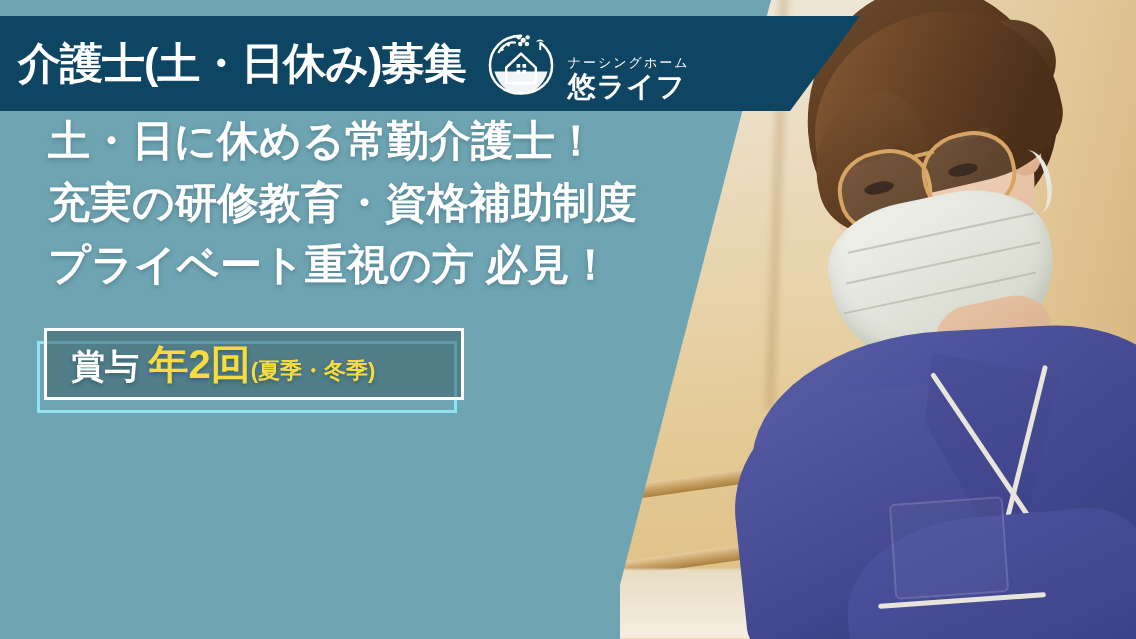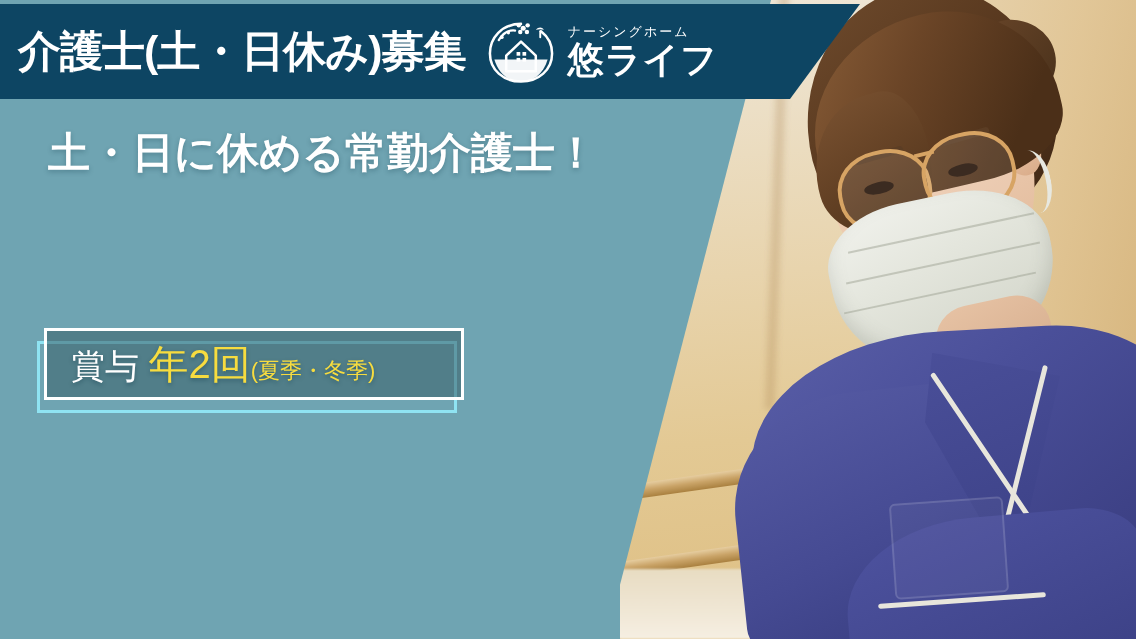--- a/index.html
+++ b/index.html
@@ -241,21 +241,21 @@
   .left-panel {
     position: absolute;
     top: 0; left: 0;
     width: 620px; height: 639px;
     background: #6fa4b2;
   }
 
   
   .header-bar {
     position: absolute;
-    top: 4px; left: 0;
+    top: 16px; left: 0;
     width: 860px; height: 95px;
     background: #0d4563;
     clip-path: polygon(0 0, 860px 0, 790px 95px, 0 95px);
     z-index: 6;
     padding-left: 10px;
   }
   .header-inner {
     position: absolute;
     top: 0; left: 0;
     width: 800px; height: 95px;
@@ -268,45 +268,45 @@
   .header-title {
     color: #ffffff;
     font-size: 43px;
     font-weight: bold;
     letter-spacing: -1px;
     white-space: nowrap;
     line-height: 1;
   }
   .logo-block {
     display: flex;
-    align-items: center;
+    align-items: flex-end;
     gap: 10px;
   }
   .logo-mark { width: 74px; height: 74px; flex: 0 0 auto; }
   .logo-text { display: flex; flex-direction: column; line-height: 1; }
   .logo-sub {
     color: #ffffff;
     font-size: 13px;
     letter-spacing: 2px;
     margin-bottom: 4px;
     white-space: nowrap;
   }
   .logo-name {
     color: #ffffff;
-    font-size: 36px;
+    font-size: 28px;
     font-weight: bold;
     letter-spacing: 1px;
     white-space: nowrap;
   }
 
   
   .headline {
     position: absolute;
     left: 48px;
-    top: 122px;
+    top: 110px;
     z-index: 5;
   }
   .headline-line {
     color: #ffffff;
     font-size: 42px;
     font-weight: bold;
     line-height: 62px;
     white-space: nowrap;
     text-shadow: 0 2px 5px rgba(20,60,75,.32);
   }
@@ -337,21 +337,21 @@
     top: 10px;
     width: 420px;
     height: 72px;
     border: 3px solid #8fe3f2;
     box-sizing: border-box;
     z-index: -1;
   }
   .benefit-text {
     color: #ffffff;
     font-size: 34px;
-    font-weight: normal;
+    font-weight: bold;
     white-space: nowrap;
     line-height: 1;
     text-shadow: 0 2px 4px rgba(10,50,65,.4);
   }
   .benefit-text .hl {
     color: #f7dc3f;
     font-size: 40px;
   }
   .benefit-text .small {
     font-size: 22px;
@@ -459,20 +459,22 @@
         <span class="logo-text">
           <span class="logo-sub">ナーシングホーム</span>
           <span class="logo-name">悠ライフ</span>
         </span>
       </div>
     </div>
   </div>
 
   <div class="headline">
     <div class="headline-line">土・日に休める常勤介護士！</div>
+    <div class="headline-line">充実の研修教育・資格補助制度</div>
+    <div class="headline-line">プライベート重視の方 必見！</div>
   </div>
 
   <div class="benefits">
     <div class="benefit-box">
       <div class="benefit-text">
         <span>賞与 </span><span class="hl">年2回</span><span class="small">(夏季・冬季)</span>
       </div>
     </div>
 
 

